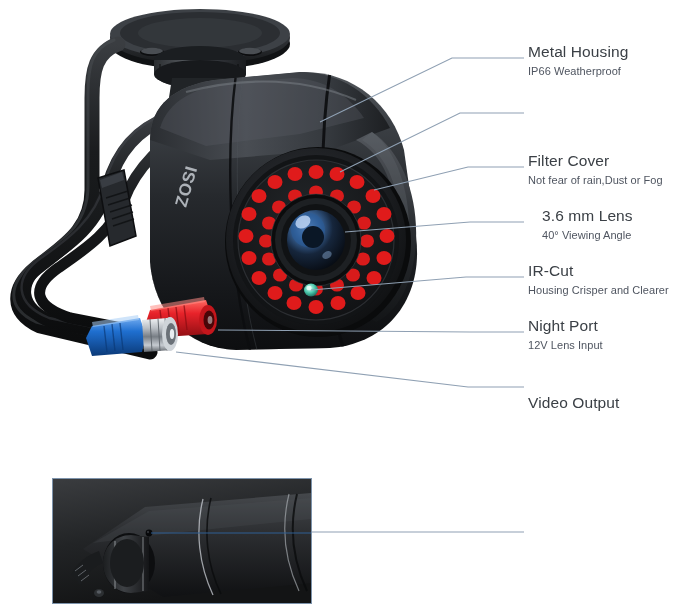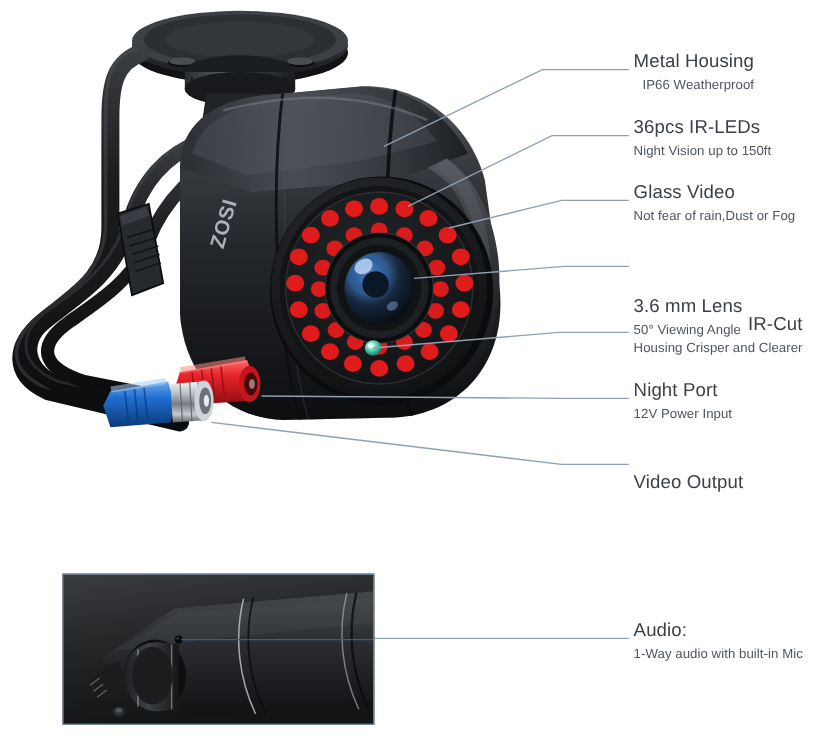--- a/index.html
+++ b/index.html
@@ -369,52 +369,44 @@
         <ellipse cx="46" cy="113" rx="2.4" ry="1.8" fill="#565b61"></ellipse>
       </g>
 
       <circle cx="96" cy="54" r="3.4" fill="#07080a"></circle>
       <circle cx="95" cy="53" r="1.2" fill="#54585d" opacity="0.5"></circle>
 
       <line x1="98" y1="54" x2="258" y2="54" stroke="#2f5f93" stroke-width="1.1"></line>
     </svg>
   </div>
 
-  <div class="callout" style="left:528px;top:44px;text-align:right;">
+  <div class="callout" style="left:528px;top:44px;">
     <div class="title">Metal Housing</div>
     <div class="sub">IP66 Weatherproof</div>
   </div>
 
-  <div class="callout" style="left:528px;top:99px;">
-    <div class="title">36pcs IR-LEDs</div>
-    <div class="sub">Night Vision up to 150ft</div>
-  </div>
 
   <div class="callout" style="left:528px;top:153px;">
-    <div class="title">Glass Video</div>
+    <div class="title">Filter Cover</div>
     <div class="sub">Not fear of rain,Dust or Fog</div>
   </div>
 
-  <div class="callout" style="left:528px;top:208px;margin-top:40px;">
+  <div class="callout" style="left:542px;top:208px;">
     <div class="title">3.6 mm Lens</div>
-    <div class="sub">50° Viewing Angle</div>
-  </div>
-
-  <div class="callout" style="left:528px;top:263px;text-align:right;">
+    <div class="sub">40° Viewing Angle</div>
+  </div>
+
+  <div class="callout" style="left:528px;top:263px;">
     <div class="title">IR-Cut</div>
     <div class="sub">Housing Crisper and Clearer</div>
   </div>
 
   <div class="callout" style="left:528px;top:318px;">
     <div class="title">Night Port</div>
-    <div class="sub">12V Power Input</div>
+    <div class="sub">12V Lens Input</div>
   </div>
 
   <div class="callout" style="left:528px;top:373px;margin-top:22px;">
     <div class="title">Video Output</div>
   </div>
 
-  <div class="callout" style="left:528px;top:518px;">
-    <div class="title">Audio:</div>
-    <div class="sub">1-Way audio with built-in Mic</div>
-  </div>
 
 </div>
 
 </body></html>

